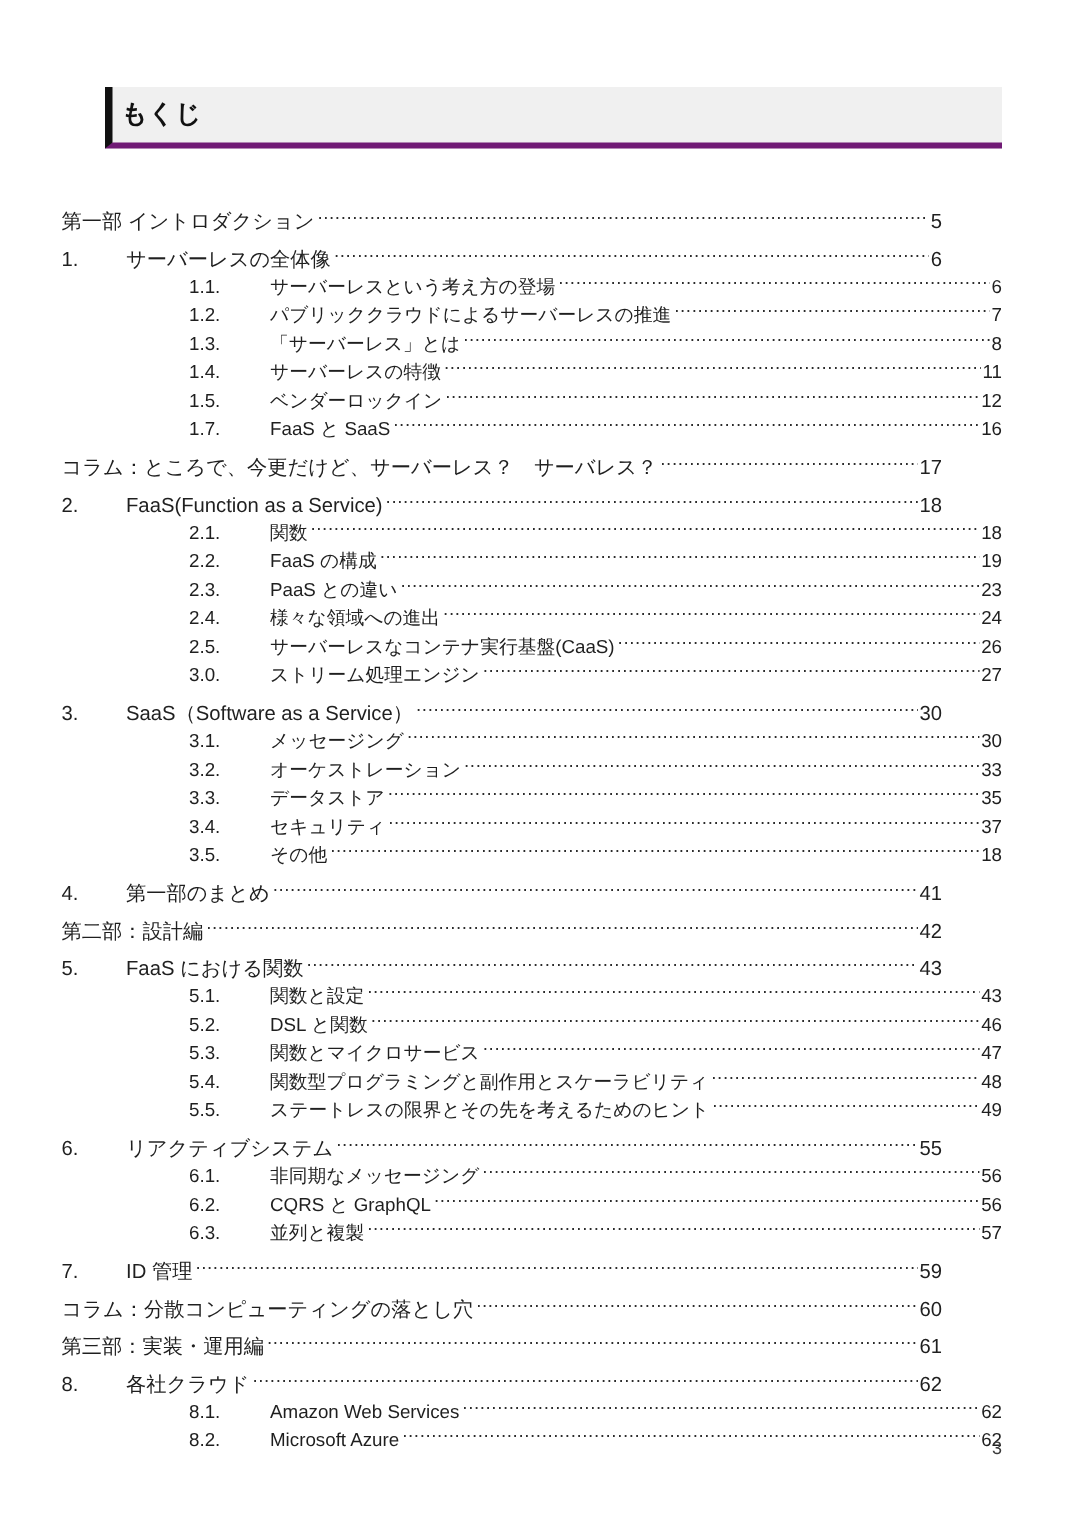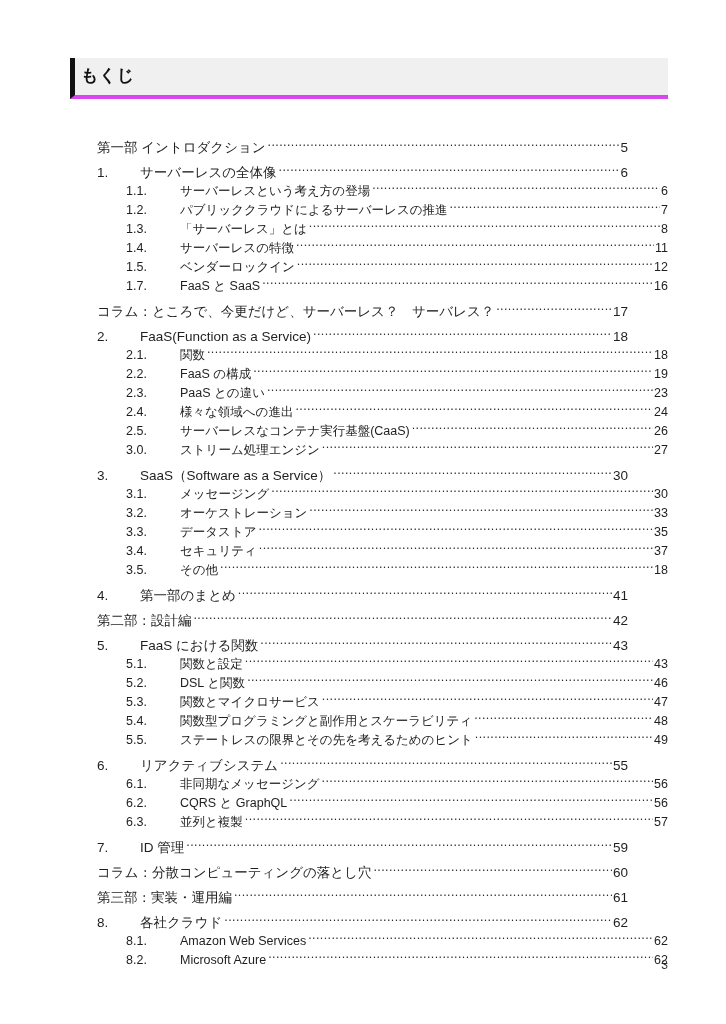--- a/index.html
+++ b/index.html
@@ -18,21 +18,21 @@
 
   
   #toc-header {
     position: absolute;
     left: 70px;
     top: 58px;
     width: 598px;
     height: 41px;
     background: #f0f0f0;
     border-left: 5px solid #111111;
-    border-bottom: 4px solid #d946ef;
+    border-bottom: 4px solid #701a75;
     box-sizing: border-box;
     display: flex;
     align-items: center;
   }
   #toc-header .title {
     font-size: 17px;
     font-weight: 600;
     letter-spacing: 0.5px;
     color: #111111;
     padding-left: 6px;
@@ -53,21 +53,21 @@
     align-items: baseline;
     font-size: 13px;
     line-height: 19px;
     height: 19px;
     color: #1f1f1f;
     white-space: nowrap;
   }
 
   
   .toc-row.lvl1 {
-    padding-left: 97px;
+    padding-left: 41px;
     padding-right: 98px;   
     font-size: 13.5px;
   }
   
   .toc-row.lvl2 {
     padding-left: 113px;
     padding-right: 58px;   
     font-size: 12.5px;
     margin-left: 13px;
   }

